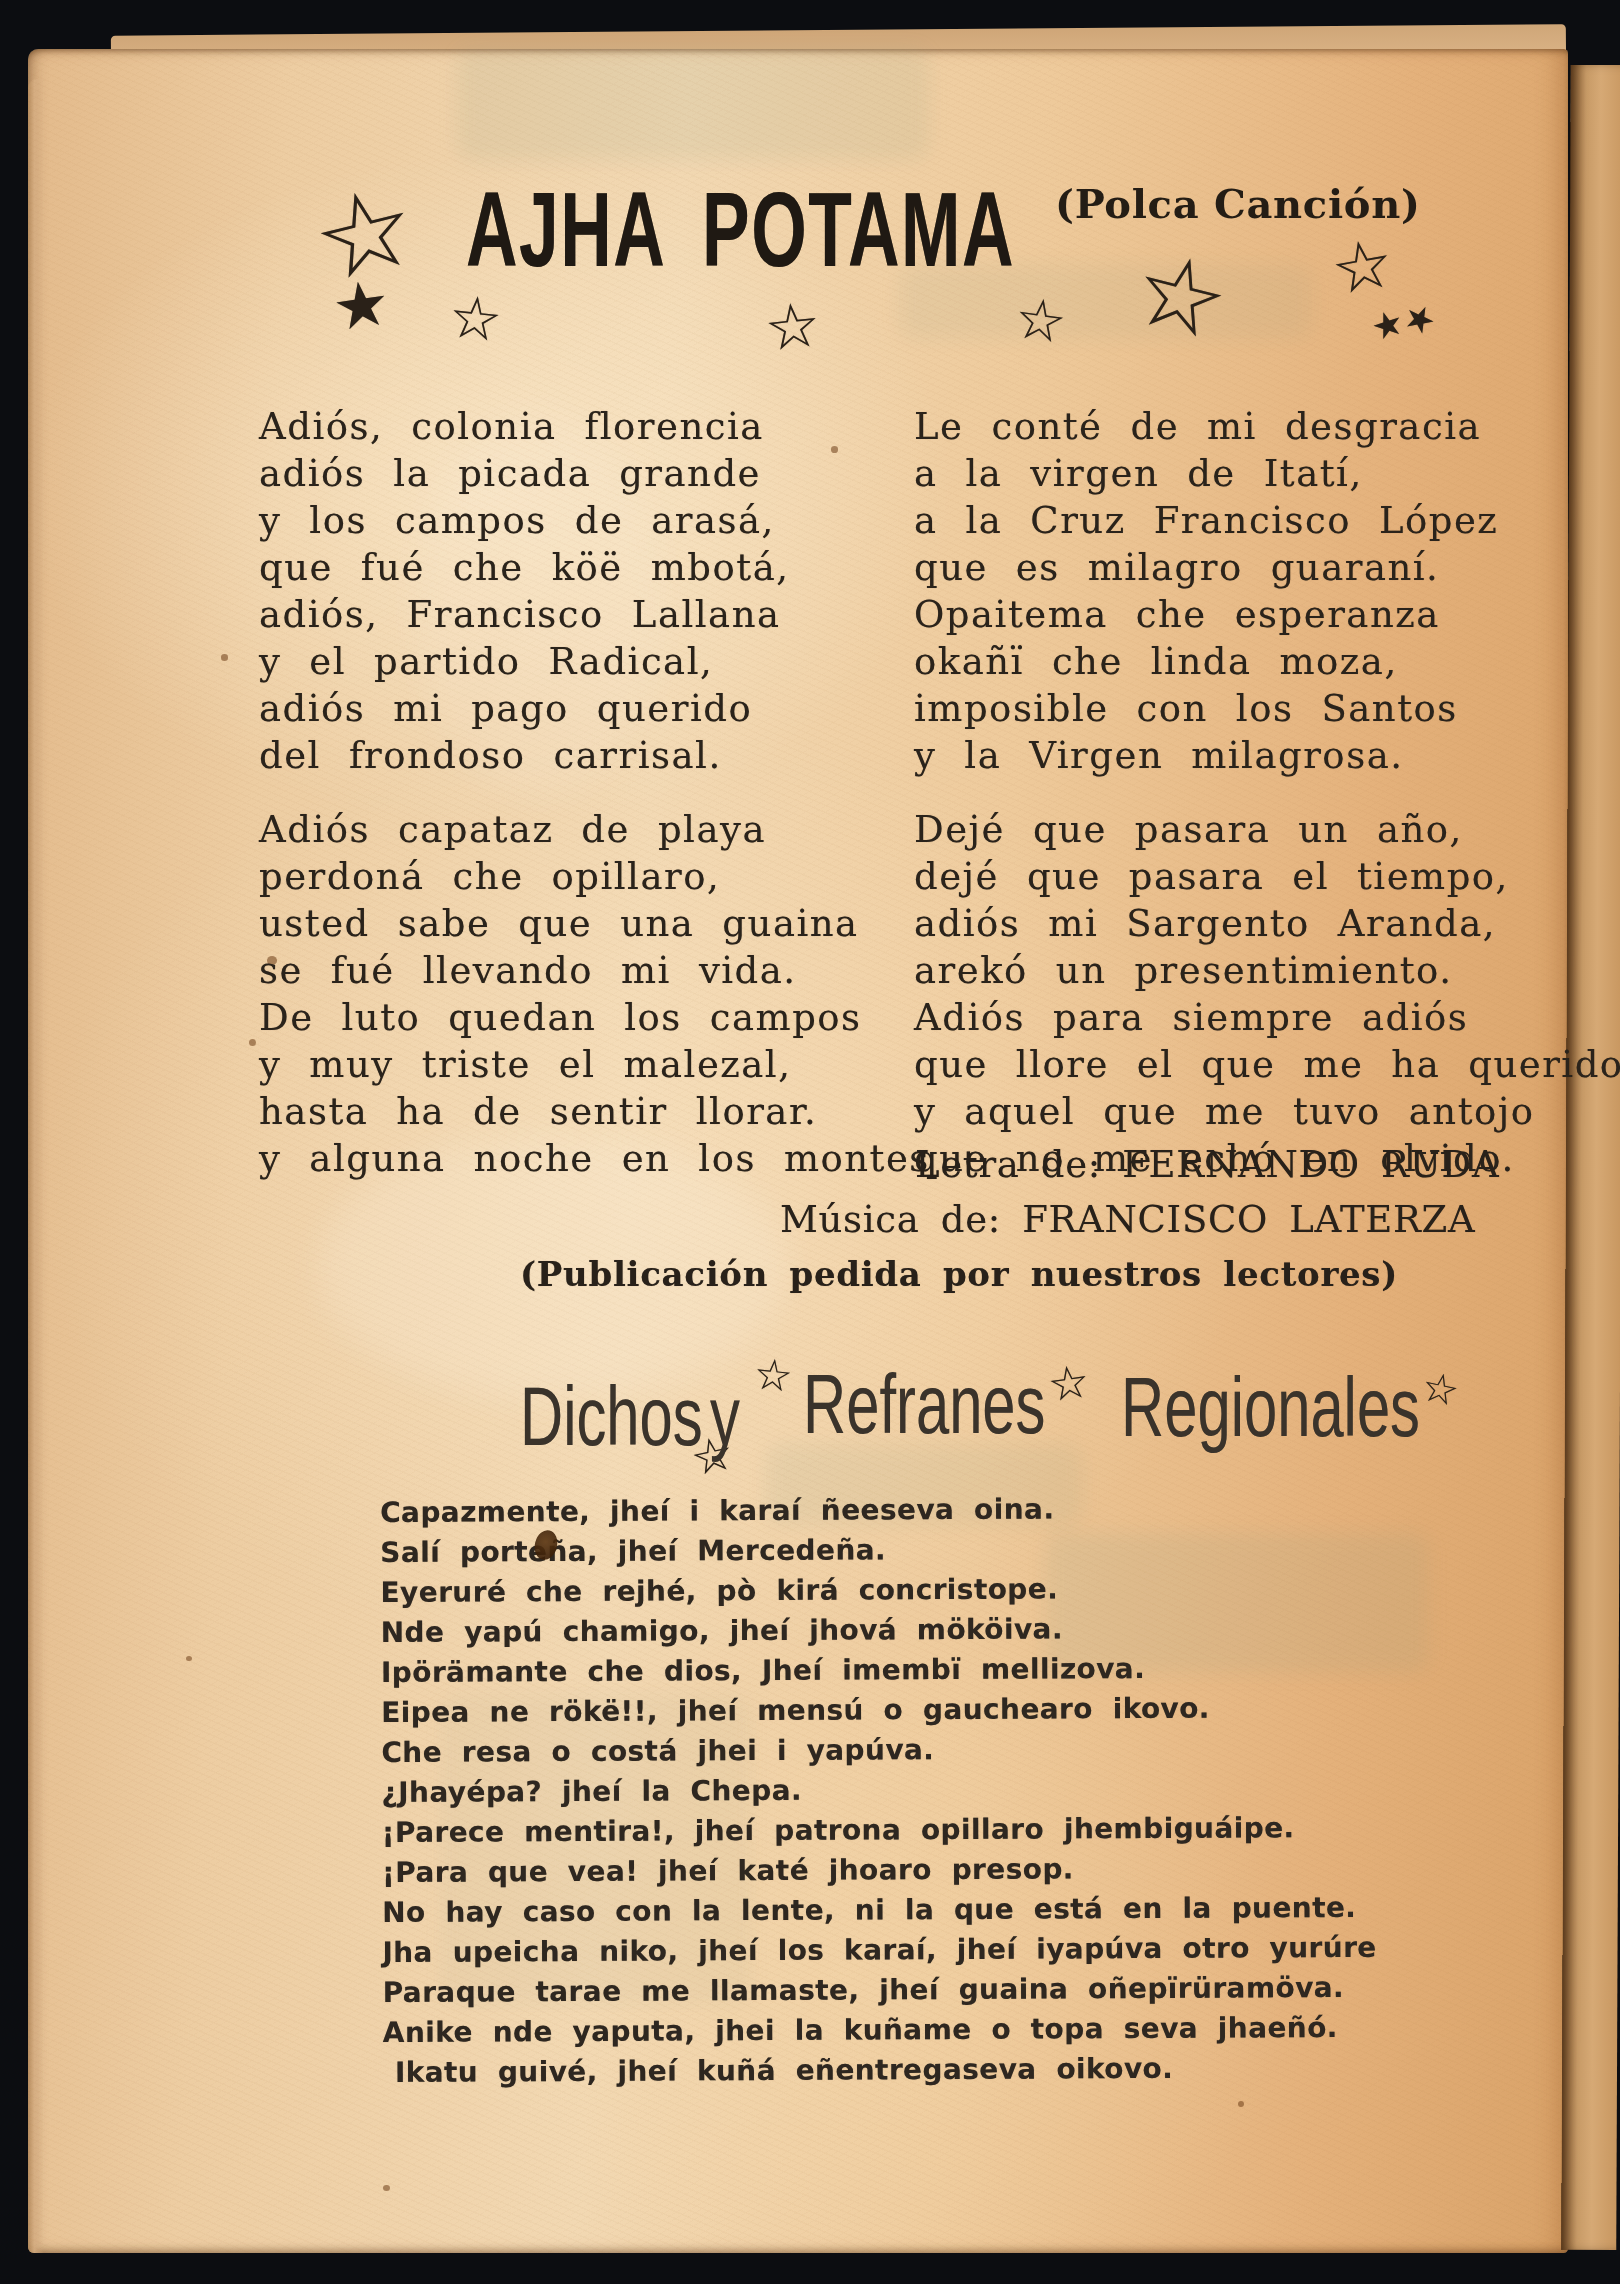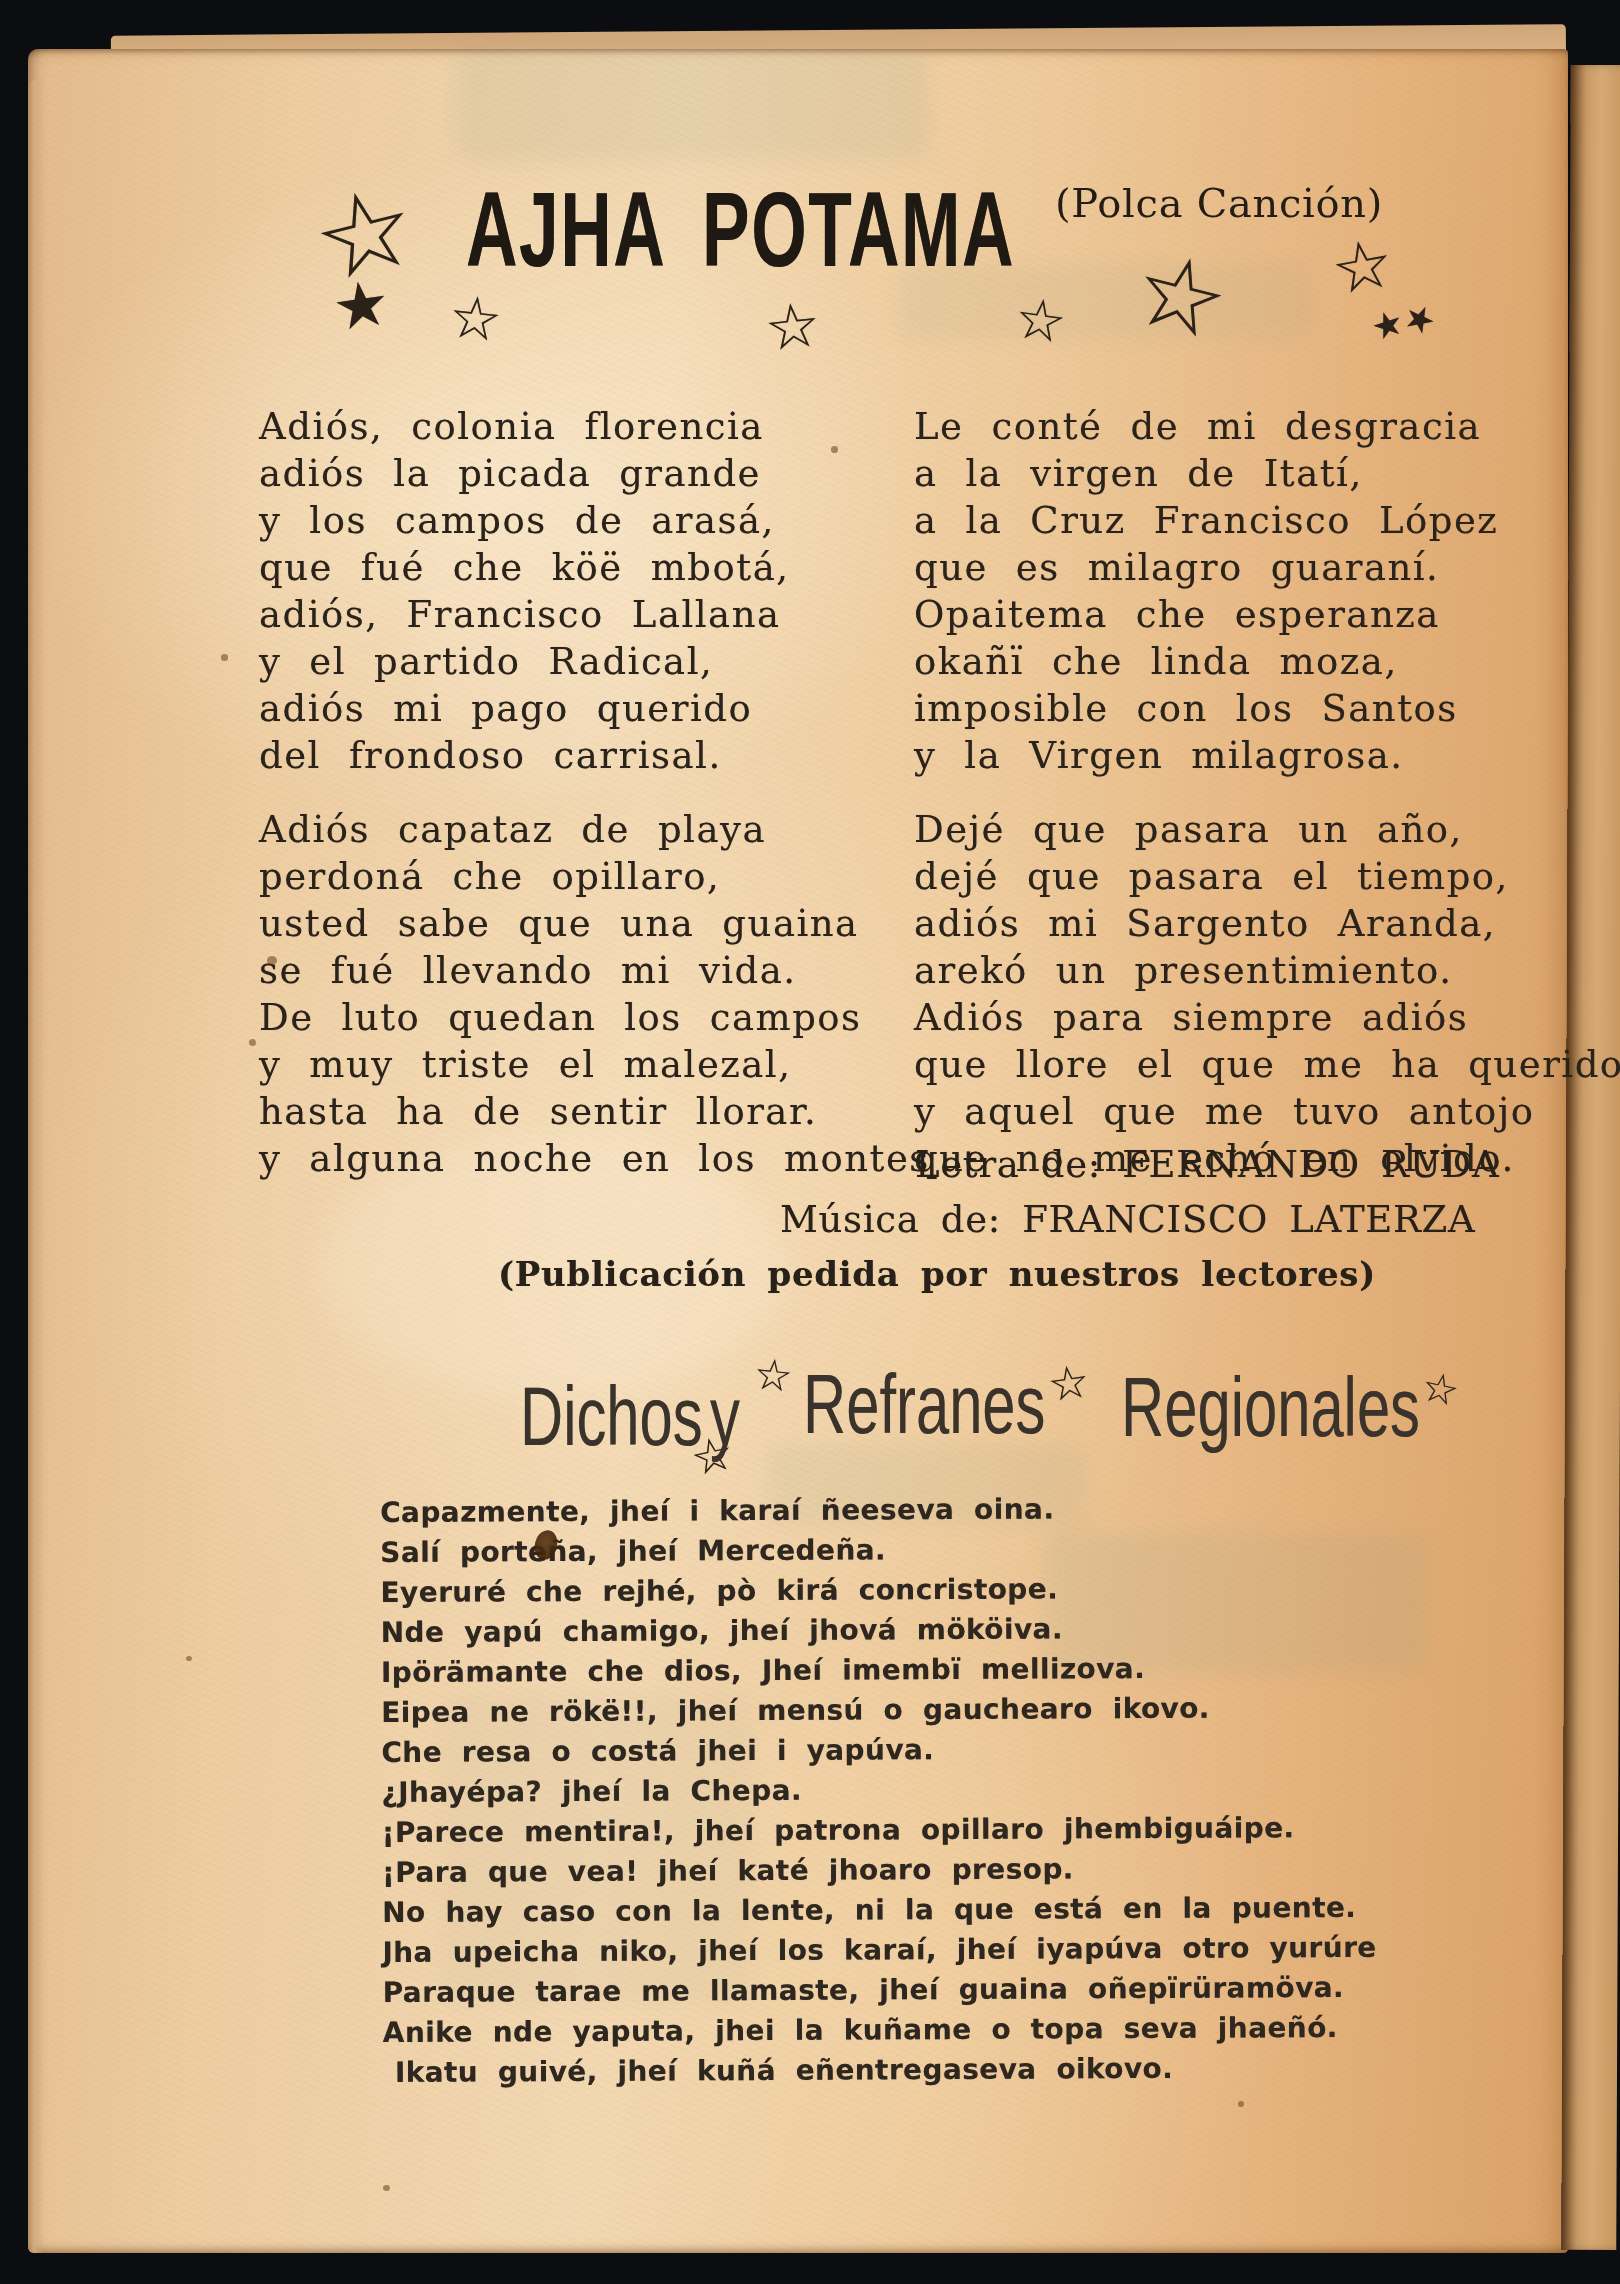--- a/index.html
+++ b/index.html
@@ -57,21 +57,21 @@
   
   .abs{position:absolute;}
 
   .title{
     font-family:"Liberation Sans", sans-serif;font-weight:700;
     font-size:105px;line-height:1;letter-spacing:2.2px;word-spacing:25px;
     transform:scaleX(0.68);transform-origin:left top;
     color:#1f1913;text-shadow:0 0 0.7px rgba(40,28,14,.6);white-space:nowrap;
   }
   .subtitle{
-    font-family:"DejaVu Serif", serif;font-weight:400;
+    font-family:"DejaVu Serif", serif;font-weight:700;
     font-size:40px;letter-spacing:0.7px;color:#241d15;white-space:nowrap;
   }
   .star{
     font-family:"DejaVu Sans", sans-serif;line-height:1;color:#2a2118;
     position:absolute;text-shadow:0 0 0.7px rgba(40,28,14,.5);
   }
   .stanza{
     font-size:37px;line-height:47px;letter-spacing:1.5px;word-spacing:14.7px;
     color:#2a231b;text-shadow:0 0 0.7px rgba(46,32,16,.45);white-space:nowrap;margin-top:41px;
   }
@@ -182,21 +182,21 @@
       <div class="line">arekó un presentimiento.</div>
       <div class="line">Adiós para siempre adiós</div>
       <div class="line">que llore el que me ha querido</div>
       <div class="line">y aquel que me tuvo antojo</div>
       <div class="line">que no me echó en olvido.</div>
     </div>
   </div>
 
   <div class="abs credit" style="left:915px;top:1143px;">Letra de: FERNANDO RUDA</div>
   <div class="abs credit" style="left:780px;top:1198px;">Música de: FRANCISCO LATERZA</div>
-  <div class="abs credit note" style="left:498px;top:1254px;">(Publicación pedida por nuestros lectores)</div>
+  <div class="abs credit note" style="left:520px;top:1254px;">(Publicación pedida por nuestros lectores)</div>
 
   <div class="abs hword" style="left:520px;top:1375px;">Dichos</div>
   <div class="star" style="left:691px;top:1432px;font-size:47px;transform:rotate(-12deg);">☆</div>
   <div class="abs hword" style="left:710px;top:1375px;">y</div>
   <div class="star" style="left:754px;top:1354px;font-size:43px;transform:rotate(6deg);">☆</div>
   <div class="abs hword" style="left:803px;top:1363px;">Refranes</div>
   <div class="star" style="left:1048px;top:1360px;font-size:46px;transform:rotate(-8deg);">☆</div>
   <div class="abs hword" style="left:1121px;top:1366px;">Regionales</div>
   <div class="star" style="left:1422px;top:1369px;font-size:41px;transform:rotate(12deg);">☆</div>
 

